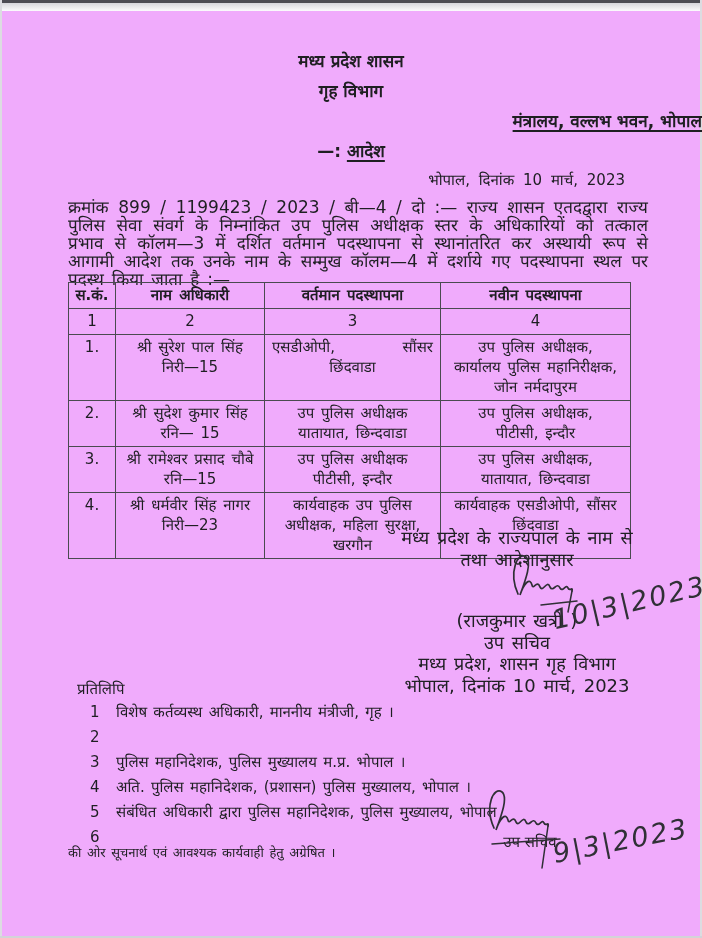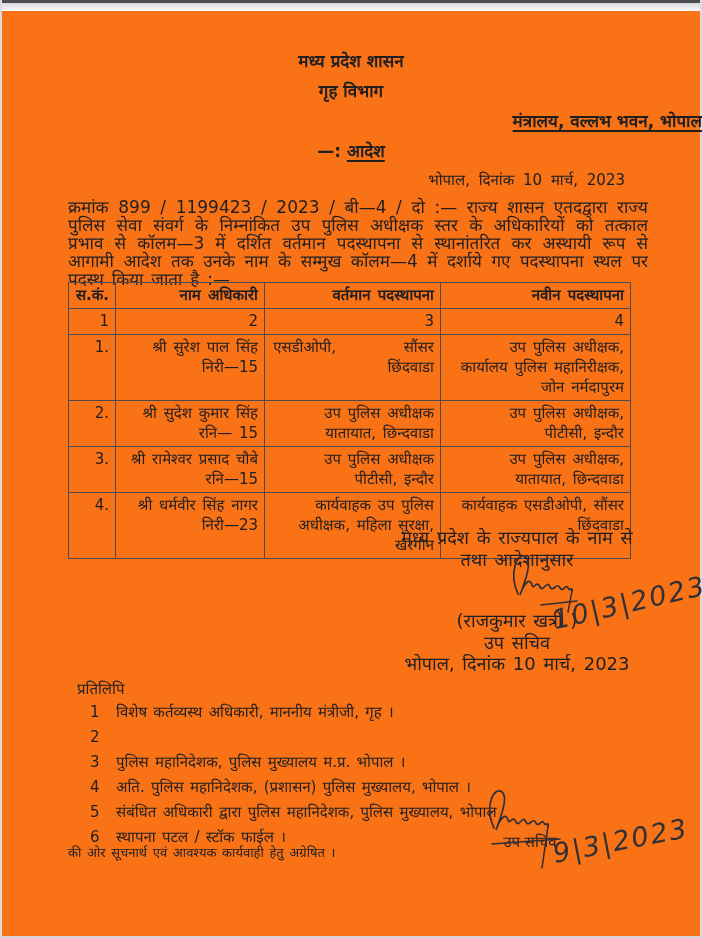--- a/index.html
+++ b/index.html
@@ -1,18 +1,18 @@
 <!DOCTYPE html>
 <html><head>
 <meta charset="utf-8">
 <style>
   html,body{margin:0;padding:0;background:#ffffff;}
   .page{
     position:relative;width:702px;height:938px;margin:0 auto;
-    background:#f97316;color:#222;overflow:hidden;
+    background:#f0abfc;color:#222;overflow:hidden;
     font-family:"DejaVu Sans","Liberation Sans",sans-serif;
   }
   
   .edge-top{position:absolute;top:0;left:0;right:0;height:3px;background:#4d4d54;}
   .edge-top-fade{position:absolute;top:3px;left:0;right:0;height:8px;background:linear-gradient(#d7d7dc,#fcfcfd);}
   .edge-left{position:absolute;top:0;left:0;bottom:0;width:2px;background:#dcdce1;}
   .edge-right{position:absolute;top:0;right:0;bottom:0;width:2px;background:#dcdce1;}
   .edge-bottom{position:absolute;left:0;right:0;bottom:0;height:2px;background:#d3d3d8;}
 
   .hdr{position:absolute;top:46px;left:0;width:100%;text-align:center;
@@ -20,21 +20,21 @@
   .u{text-decoration:underline;text-decoration-thickness:1.5px;text-underline-offset:3px;text-align:right;}
 
   .date-line{position:absolute;top:169px;right:77px;font-size:15px;color:#202024;word-spacing:4px;}
 
   .para{position:absolute;top:198px;left:68px;width:580px;font-size:17px;line-height:18px;
         text-align:justify;word-spacing:2.5px;color:#1f1f23;}
 
   table.ttable{position:absolute;top:282px;left:68px;width:562px;border-collapse:collapse;
         table-layout:fixed;font-size:15px;line-height:20px;color:#1e1e22;}
   .ttable td,.ttable th{border:1.2px solid #4a4a50;padding:2px 6px 3px;vertical-align:top;
-        text-align:right;white-space:pre-line;word-spacing:2px;}
+        text-align:center;white-space:pre-line;word-spacing:2px;}
   .ttable th{font-weight:bold;}
   .wsp{word-spacing:5px;}
 
   .sig1{position:absolute;top:527px;left:388px;width:258px;text-align:center;
         font-size:18px;line-height:21.5px;color:#202024;word-spacing:2px;}
   .sig1 .gap{height:40px;}
   .ref900{position:absolute;top:653px;left:68px;font-size:15px;color:#1f1f23;word-spacing:2px;}
   .copyhead{position:absolute;top:678px;left:68px;font-size:15px;color:#1f1f23;margin-left:9px;}
   .copylist{position:absolute;top:700px;left:90px;font-size:15px;line-height:25px;color:#1f1f23;word-spacing:1.5px;}
   .copylist .row{display:flex;}
@@ -135,20 +135,21 @@
     </tr>
   </tbody>
     </table>
 
   <div class="sig1">
     <div>मध्य प्रदेश के राज्यपाल के नाम से</div>
     <div>तथा आदेशानुसार</div>
     <div class="gap"></div>
     <div>(राजकुमार खत्री )</div>
     <div>उप सचिव</div>
+    <div>मध्य प्रदेश, शासन गृह विभाग</div>
     <div>भोपाल, दिनांक 10 मार्च, 2023</div>
   </div>
 
   <div class="scr scr1">
     <svg width="80" height="66" viewBox="0 0 80 66">
       <path d="M15,46 C5,24 15,3 23,9 C29,14 23,31 17,47 C21,35 27,29 29,37 C30,43 34,31 37,39 C40,45 44,31 47,39 C50,45 54,33 57,40 C60,45 63,35 65,40 C67,44 70,38 69,43" fill="none" stroke="#2f2f35" stroke-width="1.7" stroke-linecap="round"></path>
       <path d="M69,43 L65,64 M38,57 L74,53" fill="none" stroke="#2f2f35" stroke-width="1.5" stroke-linecap="round"></path>
     </svg>
   </div>
   <div class="hw hw1">10|3|2023</div>
@@ -170,21 +171,20 @@
     <div class="row">
         <span class="num">4</span>
         <span>अति. पुलिस महानिदेशक, (प्रशासन) पुलिस मुख्यालय, भोपाल ।</span>
       </div>
     <div class="row">
         <span class="num">5</span>
         <span>संबंधित अधिकारी द्वारा पुलिस महानिदेशक, पुलिस मुख्यालय, भोपाल</span>
       </div>
     <div class="row">
         <span class="num">6</span>
-        <span>स्थापना पटल / स्टॉक फाईल ।</span>
       </div>
   </div>
 
   <div class="closing">की ओर सूचनार्थ एवं आवश्यक कार्यवाही हेतु अग्रेषित ।</div>
 
   <div class="sig2">
     <div>उप सचिव</div>
   </div>
 
   <div class="scr scr2">

